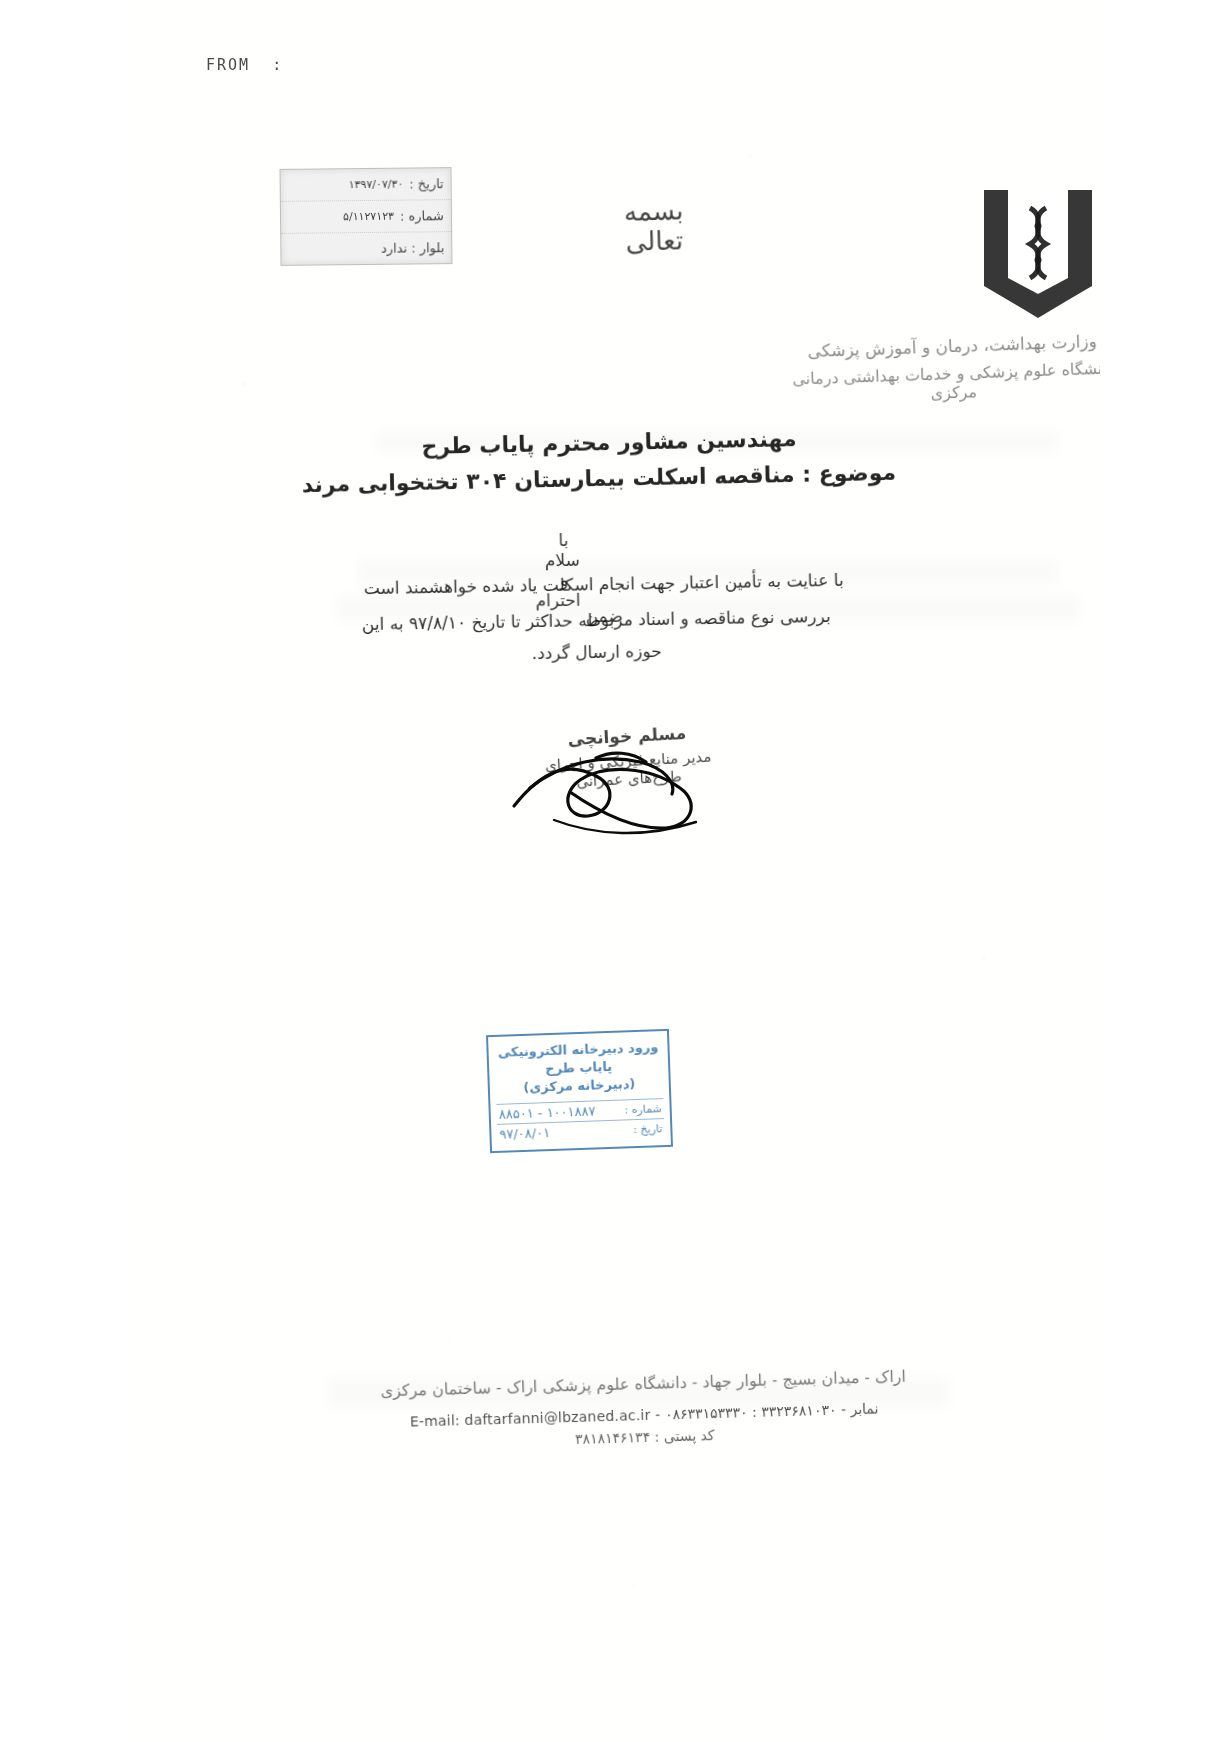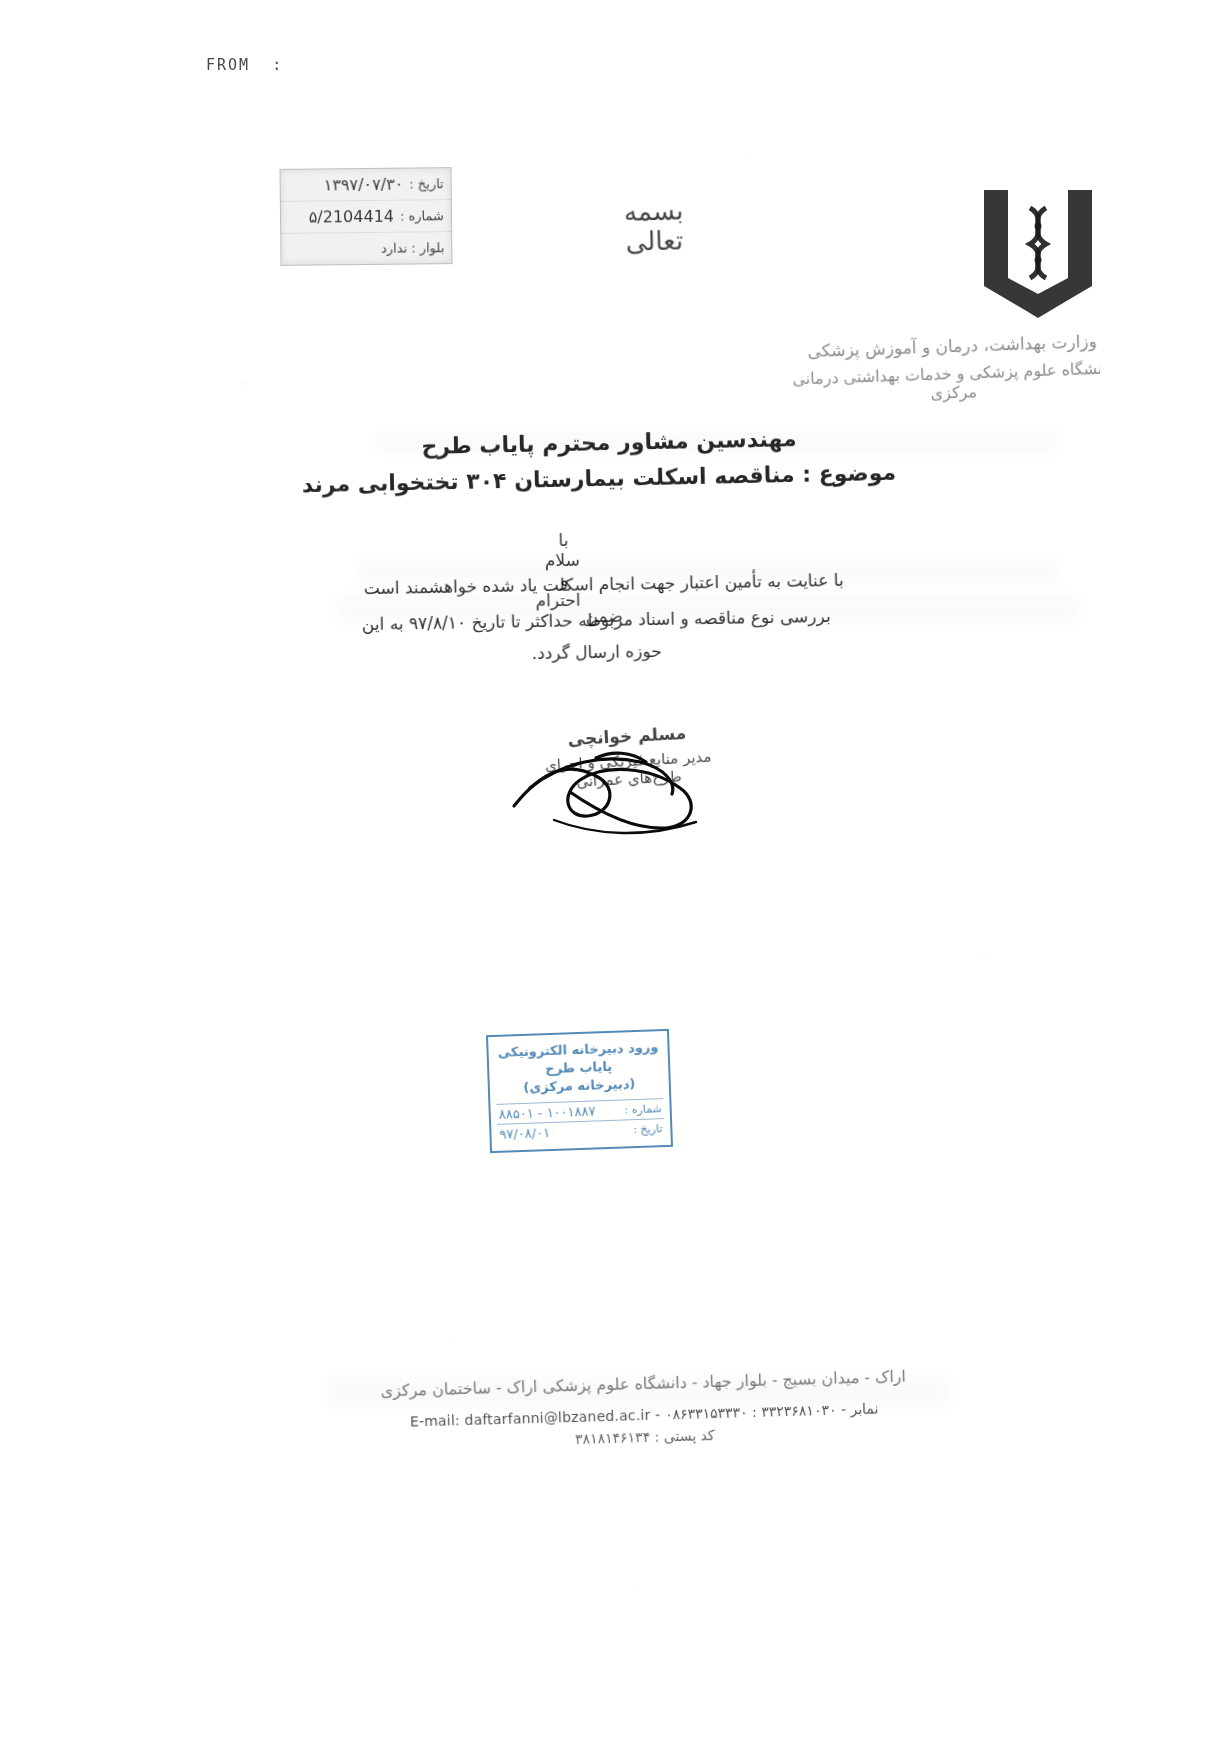--- a/index.html
+++ b/index.html
@@ -71,21 +71,21 @@
     font-size: 15px;
     color: #1a1a1a;
     direction: rtl;
     border-bottom: 1px dotted rgba(0,0,0,.18);
     font-family: "DejaVu Sans", sans-serif;
     white-space: nowrap;
     opacity: .86;
   }
   .stamp-row:last-child { border-bottom: none; }
   .stamp-row .lbl { font-size: 13px; color: #2a2a2a; }
-  .stamp-row .val { font-size: 16px; letter-spacing: .3px; }
+  .stamp-row .val { font-size: 11px; letter-spacing: .3px; }
 
   
   .basmala {
     position: absolute;
     top: 196px;
     left: 466px;
     width: 120px;
     text-align: center;
     font-family: "DejaVu Serif", serif;
     font-size: 26px;
@@ -306,21 +306,21 @@
 
   <div class="fax-header">FROM  :</div>
 
   <div class="stamp-box">
     <div class="stamp-row">
       <span class="lbl">تاریخ :</span>
       <span class="val">۱۳۹۷/۰۷/۳۰</span>
     </div>
     <div class="stamp-row">
       <span class="lbl">شماره :</span>
-      <span class="val">۵/2104414</span>
+      <span class="val">۵/۱۱۲۷۱۲۳</span>
     </div>
     <div class="stamp-row">
       <span class="lbl">بلوار : ندارد</span>
     </div>
   </div>
 
   <div class="basmala">بسمه تعالی</div>
 
   <div class="emblem">
     <svg width="128" height="150" viewBox="0 0 128 150" aria-hidden="true">

